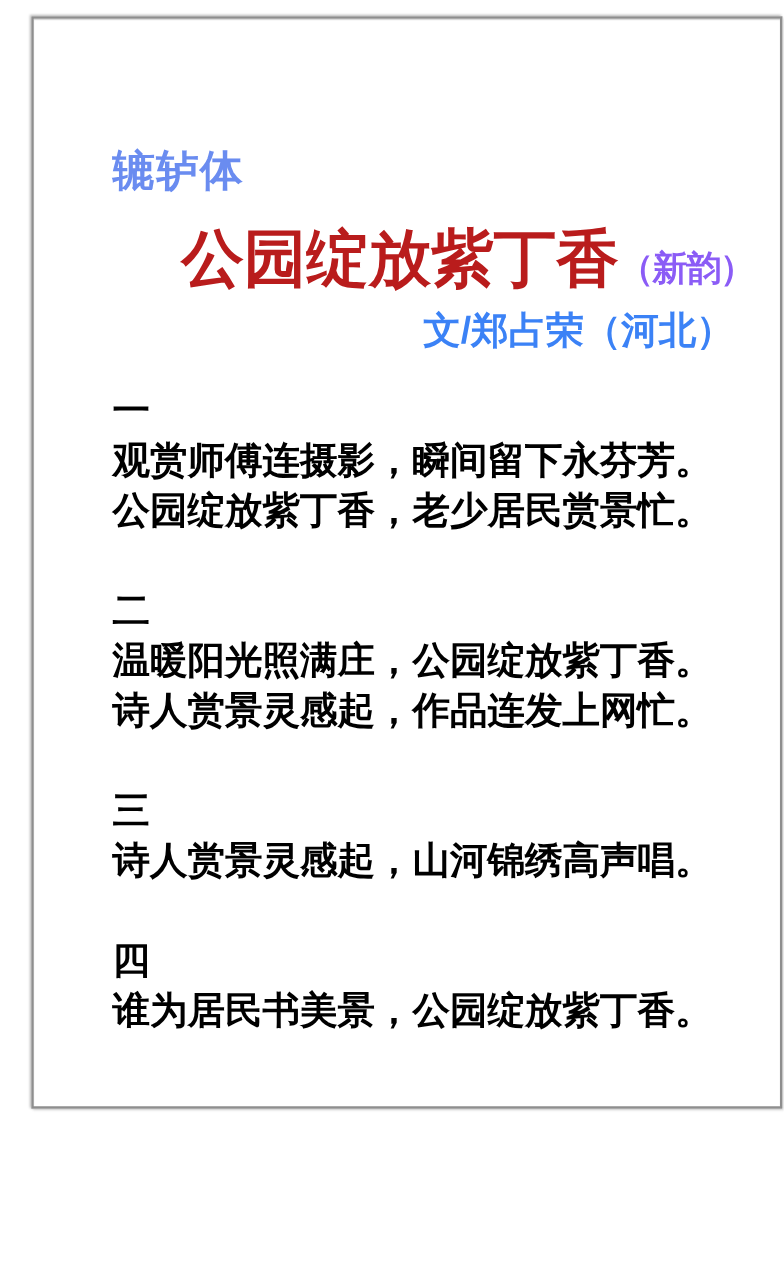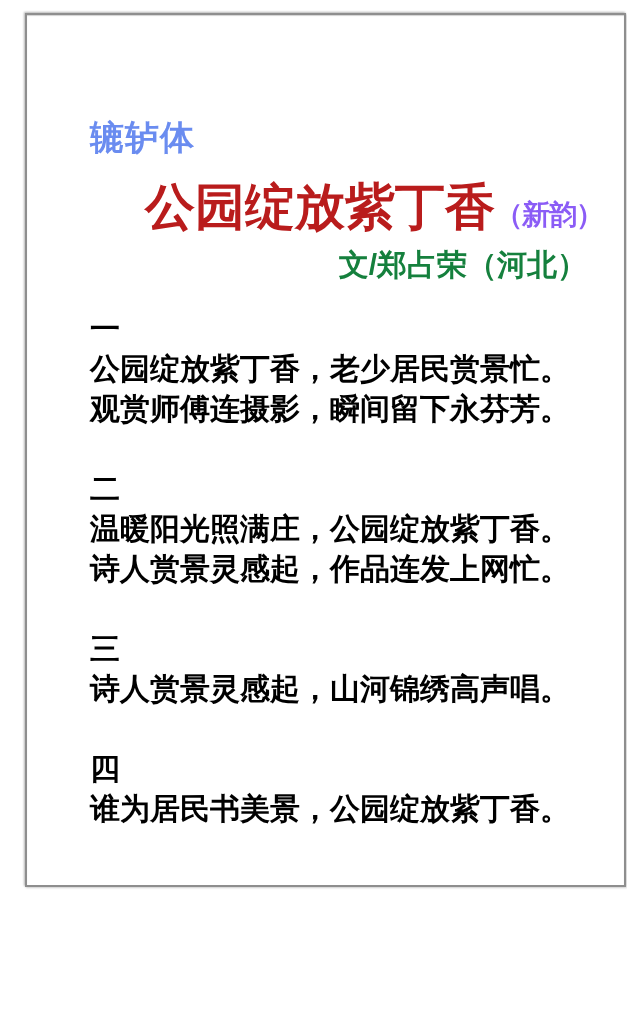--- a/index.html
+++ b/index.html
@@ -41,21 +41,21 @@
     color:#b91c1c;
   }
   .title-note{
     font-size:28px;line-height:40px;
     color:#8b5cf6;
     letter-spacing:-1px;
   }
   .byline{
     margin-top:8px;
     font-size:30px;line-height:44px;
-    color:#15803d;
+    color:#3b82f6;
     text-align:right;
     padding-right:34px;
     white-space:nowrap;
   }
   .stanzas{margin-top:22px;}
   .stanza{
     margin:0 0 40px 0;
     font-size:30px;line-height:40px;
     color:#000000;
     letter-spacing:0;
@@ -75,22 +75,22 @@
       <span class="poem-title">公园绽放紫丁香</span>
       <span class="title-note">（新韵）</span>
     </div>
 
     <div class="byline">文/郑占荣（河北）</div>
 
     <div class="stanzas">
 
       <div class="stanza">
         <div>一</div>
+        <div>观赏师傅连摄影，瞬间留下永芬芳。</div>
         <div>公园绽放紫丁香，老少居民赏景忙。</div>
-        <div>观赏师傅连摄影，瞬间留下永芬芳。</div>
       </div>
 
       <div class="stanza">
         <div>二</div>
         <div>温暖阳光照满庄，公园绽放紫丁香。</div>
         <div>诗人赏景灵感起，作品连发上网忙。</div>
       </div>
 
       <div class="stanza">
         <div>三</div>

